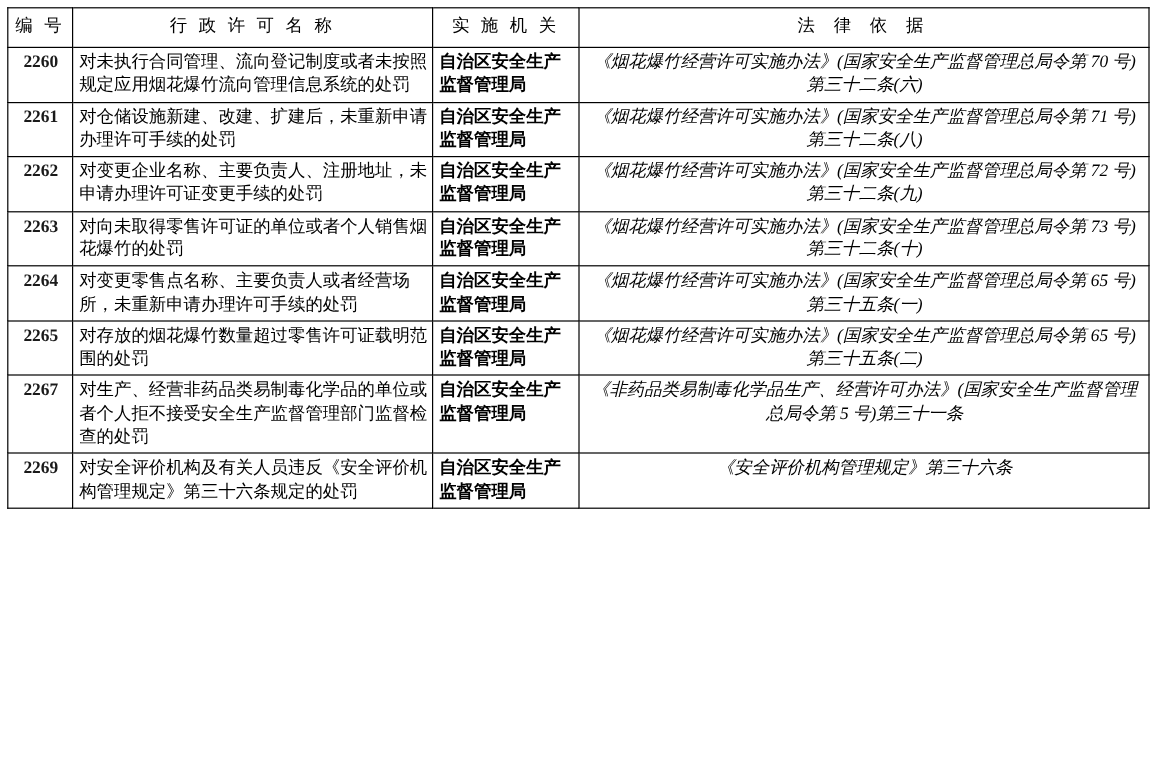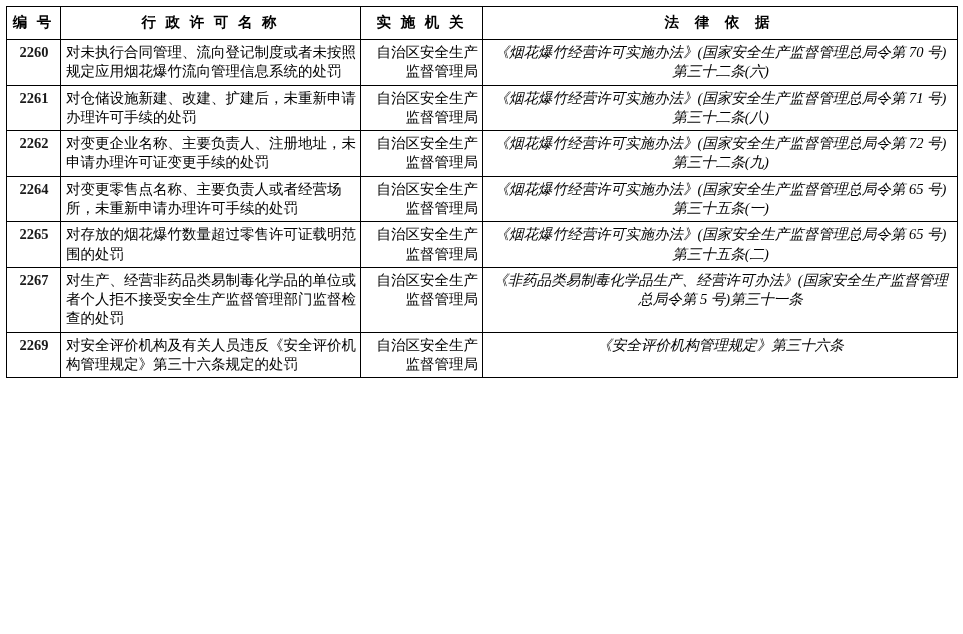--- a/index.html
+++ b/index.html
@@ -31,21 +31,21 @@
     border: 1px solid #000000;
     vertical-align: top;
     padding: 3px 4px 3px 5px;
     font-size: 14.5px;
     line-height: 1.33;
     font-family: "Liberation Serif", "DejaVu Serif", serif;
   }
   table.permit-table thead th {
     text-align: center;
     vertical-align: middle;
-    font-weight: bold;
+    font-weight: normal;
     height: 28px;
     padding: 2px 4px;
     letter-spacing: 0.5px;
   }
   col.c-num { width: 54px; }
   col.c-name { width: 300px; }
   col.c-org { width: 122px; }
   col.c-law { width: 475px; }
 
   td.num {
@@ -53,23 +53,24 @@
     vertical-align: middle;
     font-size: 14.5px;
     color: #1a1a1a;
     font-weight: bold;
   }
   td.name {
     text-align: left;
     word-break: break-all;
   }
   td.org {
-    text-align: right;
+    text-align: left;
     word-break: break-all;
     letter-spacing: 0px;
+    font-weight: bold;
   }
   td.law {
     text-align: center;
     word-break: break-all;
     font-style: italic;
   }
   .hdr-spread {
     display: inline-block;
     letter-spacing: 3px;
   }
@@ -110,20 +111,26 @@
           <td class="org">自治区安全生产监督管理局</td>
           <td class="law">《烟花爆竹经营许可实施办法》(国家安全生产监督管理总局令第 71 号)第三十二条(八)</td>
         </tr>
         <tr>
           <td class="num">2262</td>
           <td class="name">对变更企业名称、主要负责人、注册地址，未申请办理许可证变更手续的处罚</td>
           <td class="org">自治区安全生产监督管理局</td>
           <td class="law">《烟花爆竹经营许可实施办法》(国家安全生产监督管理总局令第 72 号)第三十二条(九)</td>
         </tr>
         <tr>
+          <td class="num">2263</td>
+          <td class="name">对向未取得零售许可证的单位或者个人销售烟花爆竹的处罚</td>
+          <td class="org">自治区安全生产监督管理局</td>
+          <td class="law">《烟花爆竹经营许可实施办法》(国家安全生产监督管理总局令第 73 号)第三十二条(十)</td>
+        </tr>
+        <tr>
           <td class="num">2264</td>
           <td class="name">对变更零售点名称、主要负责人或者经营场所，未重新申请办理许可手续的处罚</td>
           <td class="org">自治区安全生产监督管理局</td>
           <td class="law">《烟花爆竹经营许可实施办法》(国家安全生产监督管理总局令第 65 号)第三十五条(一)</td>
         </tr>
         <tr>
           <td class="num">2265</td>
           <td class="name">对存放的烟花爆竹数量超过零售许可证载明范围的处罚</td>
           <td class="org">自治区安全生产监督管理局</td>
           <td class="law">《烟花爆竹经营许可实施办法》(国家安全生产监督管理总局令第 65 号)第三十五条(二)</td>

